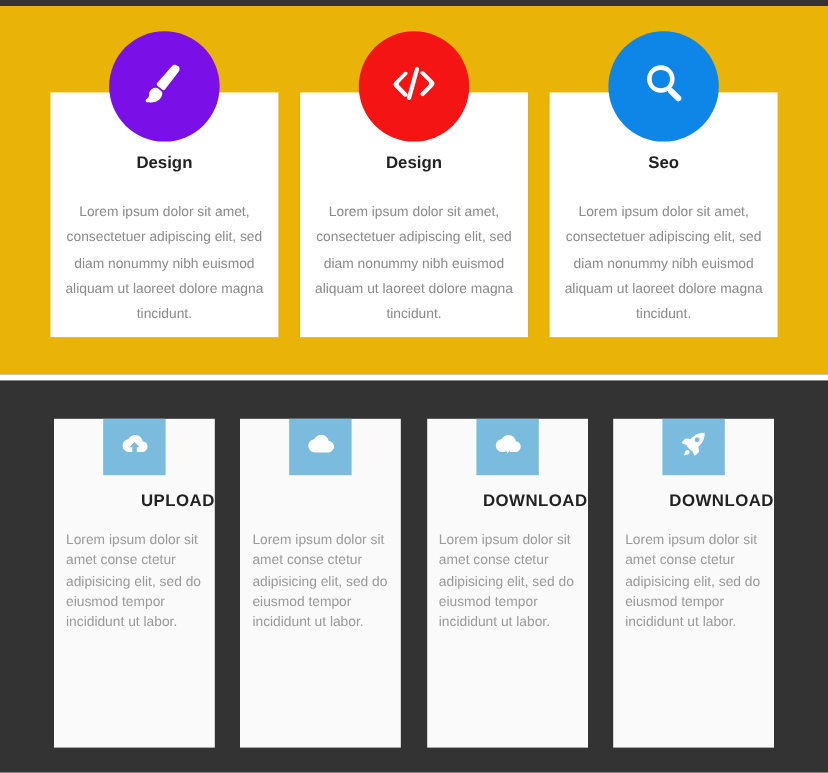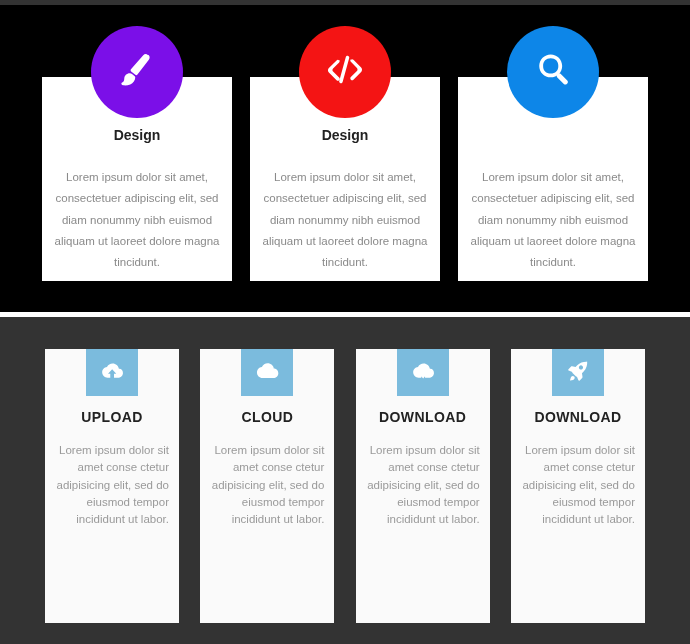--- a/index.html
+++ b/index.html
@@ -13,21 +13,21 @@
 
   
   .top-strip {
     position:absolute; top:0; left:0; width:690px; height:5px;
     background:#333333;
   }
 
   
   .light-section {
     position:absolute; top:5px; left:0; width:690px; height:355px;
-    background:#000000;
+    background:#eab308;
   }
   .light-cards {
     position:absolute; top:72px; left:42px;
     width:606px; height:204px;
     display:flex; justify-content:space-between;
   }
   .light-card {
     width:190px; height:204px;
     background:#ffffff;
     position:relative;
@@ -70,27 +70,27 @@
   }
   .icon-box {
     position:absolute; top:0; left:50%; transform:translateX(-50%);
     width:52px; height:47px;
     background:#7bbbdd;
     display:flex; align-items:center; justify-content:center;
   }
   .icon-box svg { width:24px; height:24px; fill:#ffffff; }
   .dark-card h3 {
     position:absolute; top:60px; left:0; width:100%;
-    text-align:center;
+    text-align:right;
     font-size:14px; font-weight:bold; color:#222222;
     letter-spacing:0.4px;
   }
   .dark-card p {
     position:absolute; top:93px; left:10px; width:114px;
-    text-align:right;
+    text-align:left;
     font-size:11.5px; color:#9a9a9a; line-height:1.5;
   }
 </style>
 </head>
 <body>
 
 <div id="page">
 
   <div class="top-strip"></div>
 
@@ -124,20 +124,21 @@
 
       <div class="light-card">
         <div class="circle-icon" style="background:#0d86e8;">
           <span>
             <svg viewBox="0 0 48 48" aria-hidden="true">
               <path d="M21.5 7C14.6 7 9 12.6 9 19.5S14.6 32 21.5 32 34 26.4 34 19.5 28.4 7 21.5 7zm0 4.2c5.1 0 8.3 3.2 8.3 8.3s-3.2 8.3-8.3 8.3-8.3-3.2-8.3-8.3 3.2-8.3 8.3-8.3z"></path>
               <path d="M29.3 28.3c.9-.9 2.3-.9 3.2 0l7.1 7.1c.9.9.9 2.3 0 3.2l-.6.6c-.9.9-2.3.9-3.2 0l-7.1-7.1c-.9-.9-.9-2.3 0-3.2l.6-.6z"></path>
             </svg>
           </span>
         </div>
+        <h3>Seo</h3>
         <p>Lorem ipsum dolor sit amet, consectetuer adipiscing elit, sed diam nonummy nibh euismod aliquam ut laoreet dolore magna tincidunt.</p>
       </div>
 
     </div>
   </div>
 
   <div class="dark-section">
     <div class="dark-cards">
 
       <div class="dark-card">
@@ -153,21 +154,20 @@
       </div>
 
       <div class="dark-card">
         <div class="icon-box">
           <span>
             <svg viewBox="0 0 32 32" aria-hidden="true">
               <path d="M25.3 13.2C24.7 9 21.2 5.8 16.9 5.8c-3.4 0-6.3 2-7.7 4.9C5.5 11.1 2.6 14.2 2.6 18c0 4.1 3.3 7.4 7.4 7.4h14.6c3.6 0 6.5-2.9 6.5-6.5 0-3.1-2.2-5.7-5.2-6.2l-.6-.5z"></path>
             </svg>
           </span>
         </div>
-        <h3>CLOUD</h3>
         <p>Lorem ipsum dolor sit amet conse ctetur adipisicing elit, sed do eiusmod tempor incididunt ut labor.</p>
       </div>
 
       <div class="dark-card">
         <div class="icon-box">
           <span>
             <svg viewBox="0 0 32 32" aria-hidden="true">
               <path d="M25.2 13.1C24.6 9 21.1 5.9 16.9 5.9c-3.3 0-6.2 1.9-7.6 4.8-3.6.4-6.4 3.4-6.4 7.1 0 4 3.2 7.2 7.2 7.2h3.6v-5.3h-3l5.5 6.2 5.5-6.2h-3v5.3h5.6c3.5 0 6.3-2.8 6.3-6.3 0-3-2-5.5-4.6-5.6h-.8z"></path>
               <path d="M13.9 11.8h5.4v6.5h-5.4z"></path>
             </svg>

